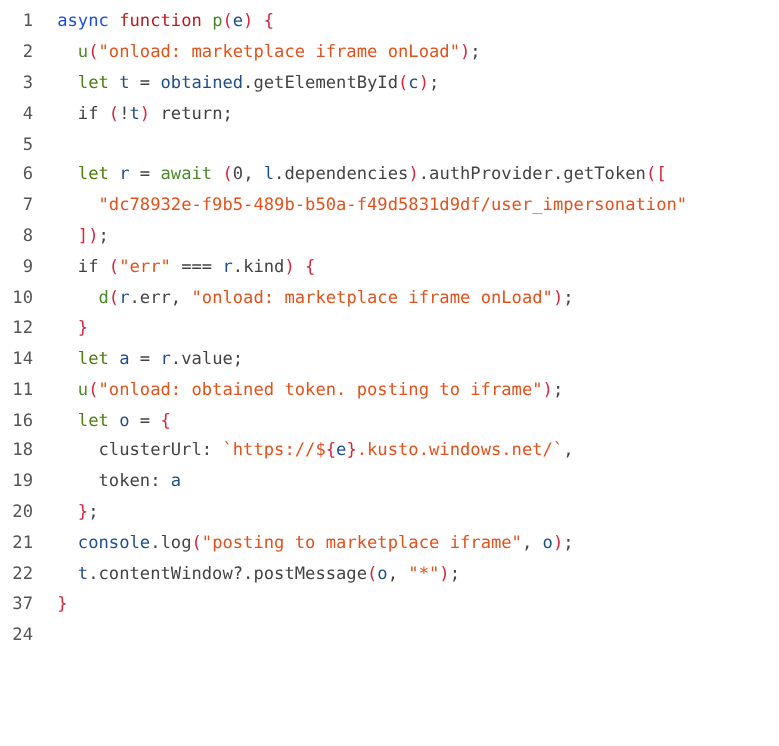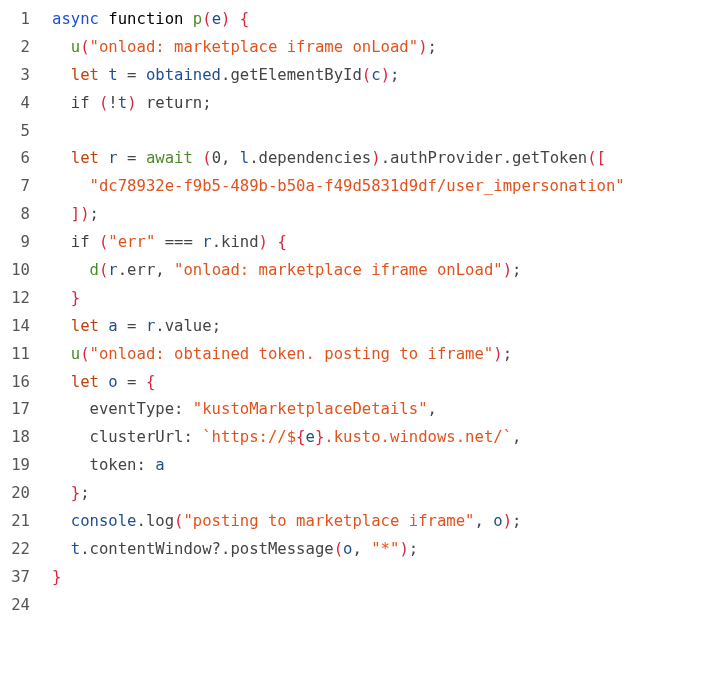--- a/index.html
+++ b/index.html
@@ -2,22 +2,22 @@
 <html><head>
 <meta charset="utf-8">
 <style>
   html, body { margin:0; padding:0; background:#ffffff; }
   body { width:708px; height:678px; overflow:hidden; }
   .code { position:relative; padding-top:6px; font-family:"DejaVu Sans Mono","Liberation Mono",monospace; font-size:15.6px; }
   .line { height:27.9px; line-height:27.9px; white-space:pre; display:flex; }
   .ln { width:30px; text-align:right; color:#555555; flex:none; }
   .src { padding-left:22px; color:#444444; }
   .k-async { color:#1d4ed8; }
-  .k-fn { color:#000000;margin-top:10px; }
-  .k-let { color:#c2410c; }
+  .k-fn { color:#b91c1c;margin-top:10px; }
+  .k-let { color:#4d7c0f; }
   .k-ctl { color:#404040; }
   .fn { color:#4b8a2a; }
   .str { color:#e2521d; }
   .br { color:#d7263d; }
   .var { color:#1f4e8c; }
   .plain { color:#444444; }
 </style>
 </head>
 <body>
 
@@ -29,21 +29,20 @@
     <div class="line"><span class="ln">5</span><span class="src"></span></div>
     <div class="line"><span class="ln">6</span><span class="src"><span class="plain">  </span><span class="k-let">let</span><span class="plain"> </span><span class="var">r</span><span class="plain"> = </span><span class="fn">await</span><span class="plain"> </span><span class="br">(</span><span class="plain">0, </span><span class="var">l</span><span class="plain">.dependencies</span><span class="br">)</span><span class="plain">.authProvider.getToken</span><span class="br">([</span></span></div>
     <div class="line"><span class="ln">7</span><span class="src"><span class="plain">    </span><span class="str">"dc78932e-f9b5-489b-b50a-f49d5831d9df/user_impersonation"</span></span></div>
     <div class="line"><span class="ln">8</span><span class="src"><span class="plain">  </span><span class="br">])</span><span class="plain">;</span></span></div>
     <div class="line"><span class="ln">9</span><span class="src"><span class="plain">  </span><span class="k-ctl">if</span><span class="plain"> </span><span class="br">(</span><span class="str">"err"</span><span class="plain"> === </span><span class="var">r</span><span class="plain">.kind</span><span class="br">)</span><span class="plain"> </span><span class="br">{</span></span></div>
     <div class="line"><span class="ln">10</span><span class="src"><span class="plain">    </span><span class="fn">d</span><span class="br">(</span><span class="var">r</span><span class="plain">.err, </span><span class="str">"onload: marketplace iframe onLoad"</span><span class="br">)</span><span class="plain">;</span></span></div>
     <div class="line"><span class="ln">12</span><span class="src"><span class="plain">  </span><span class="br">}</span></span></div>
     <div class="line"><span class="ln">14</span><span class="src"><span class="plain">  </span><span class="k-let">let</span><span class="plain"> </span><span class="var">a</span><span class="plain"> = </span><span class="var">r</span><span class="plain">.value;</span></span></div>
     <div class="line"><span class="ln">11</span><span class="src"><span class="plain">  </span><span class="fn">u</span><span class="br">(</span><span class="str">"onload: obtained token. posting to iframe"</span><span class="br">)</span><span class="plain">;</span></span></div>
     <div class="line"><span class="ln">16</span><span class="src"><span class="plain">  </span><span class="k-let">let</span><span class="plain"> </span><span class="var">o</span><span class="plain"> = </span><span class="br">{</span></span></div>
-    <div class="line"><span class="ln">17</span><span class="src"><span class="plain">    eventType: </span><span class="str">"kustoMarketplaceDetails"</span><span class="plain">,</span></span></div>
     <div class="line"><span class="ln">18</span><span class="src"><span class="plain">    clusterUrl: </span><span class="str">`https://$</span><span class="br">{</span><span class="var">e</span><span class="br">}</span><span class="str">.kusto.windows.net/`</span><span class="plain">,</span></span></div>
     <div class="line"><span class="ln">19</span><span class="src"><span class="plain">    token: </span><span class="var">a</span></span></div>
     <div class="line"><span class="ln">20</span><span class="src"><span class="plain">  </span><span class="br">}</span><span class="plain">;</span></span></div>
     <div class="line"><span class="ln">21</span><span class="src"><span class="plain">  </span><span class="var">console</span><span class="plain">.log</span><span class="br">(</span><span class="str">"posting to marketplace iframe"</span><span class="plain">, </span><span class="var">o</span><span class="br">)</span><span class="plain">;</span></span></div>
     <div class="line"><span class="ln">22</span><span class="src"><span class="plain">  </span><span class="var">t</span><span class="plain">.contentWindow?.postMessage</span><span class="br">(</span><span class="var">o</span><span class="plain">, </span><span class="str">"*"</span><span class="br">)</span><span class="plain">;</span></span></div>
     <div class="line"><span class="ln">37</span><span class="src"><span class="br">}</span></span></div>
     <div class="line"><span class="ln">24</span><span class="src"></span></div>
   </div>
 
 </body></html>

